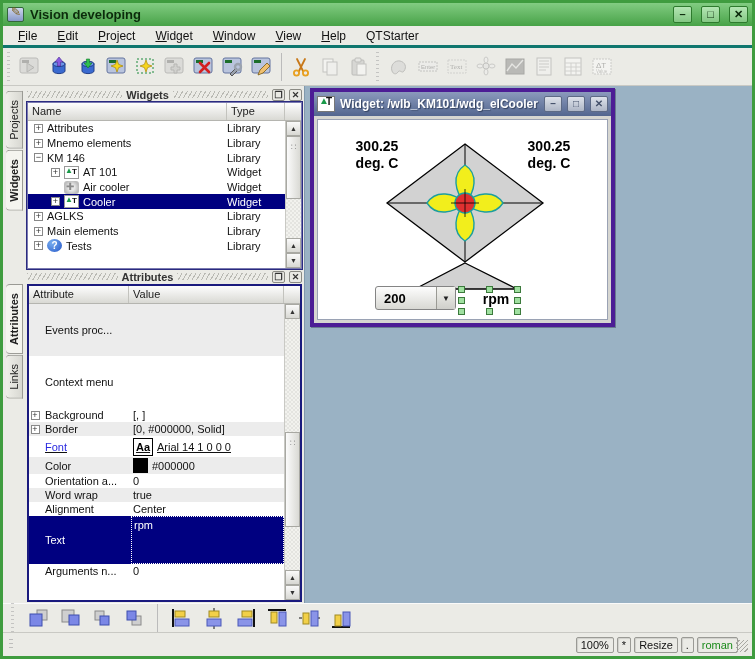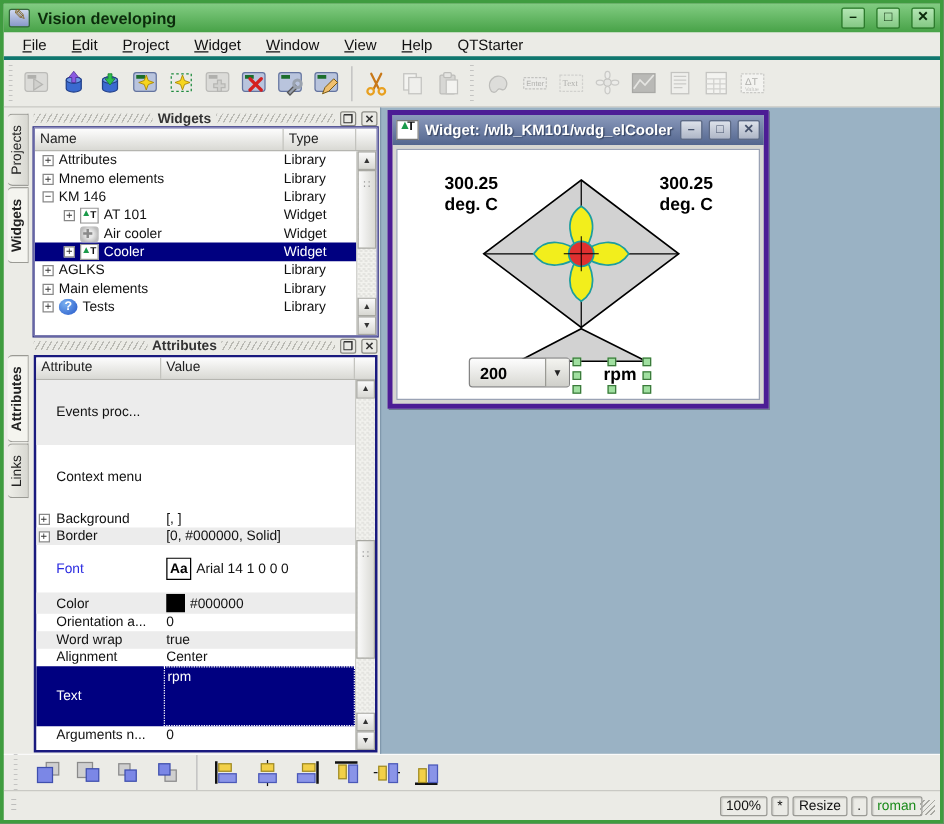--- a/index.html
+++ b/index.html
@@ -468,21 +468,21 @@
                 </div>
                 <div class="arow alt" style="height: 14px;">
                   <span class="acell-exp">
                     <span class="exp">+</span>
                   </span>
                   <span class="acell-name">Border</span>
                   <span class="acell-val">
                     <span>[0, #000000, Solid]</span>
                   </span>
                 </div>
-                <div class="arow" style="height: 38px;">
+                <div class="arow" style="height: 21px; text-decoration: underline;">
                   <span class="acell-exp"></span>
                   <span class="acell-name blue">Font</span>
                   <span class="acell-val">
                     <span class="fonticon">Aa</span>
                     <span>Arial 14 1 0 0 0</span>
                   </span>
                 </div>
                 <div class="arow alt" style="height: 17px;">
                   <span class="acell-exp"></span>
                   <span class="acell-name">Color</span>

